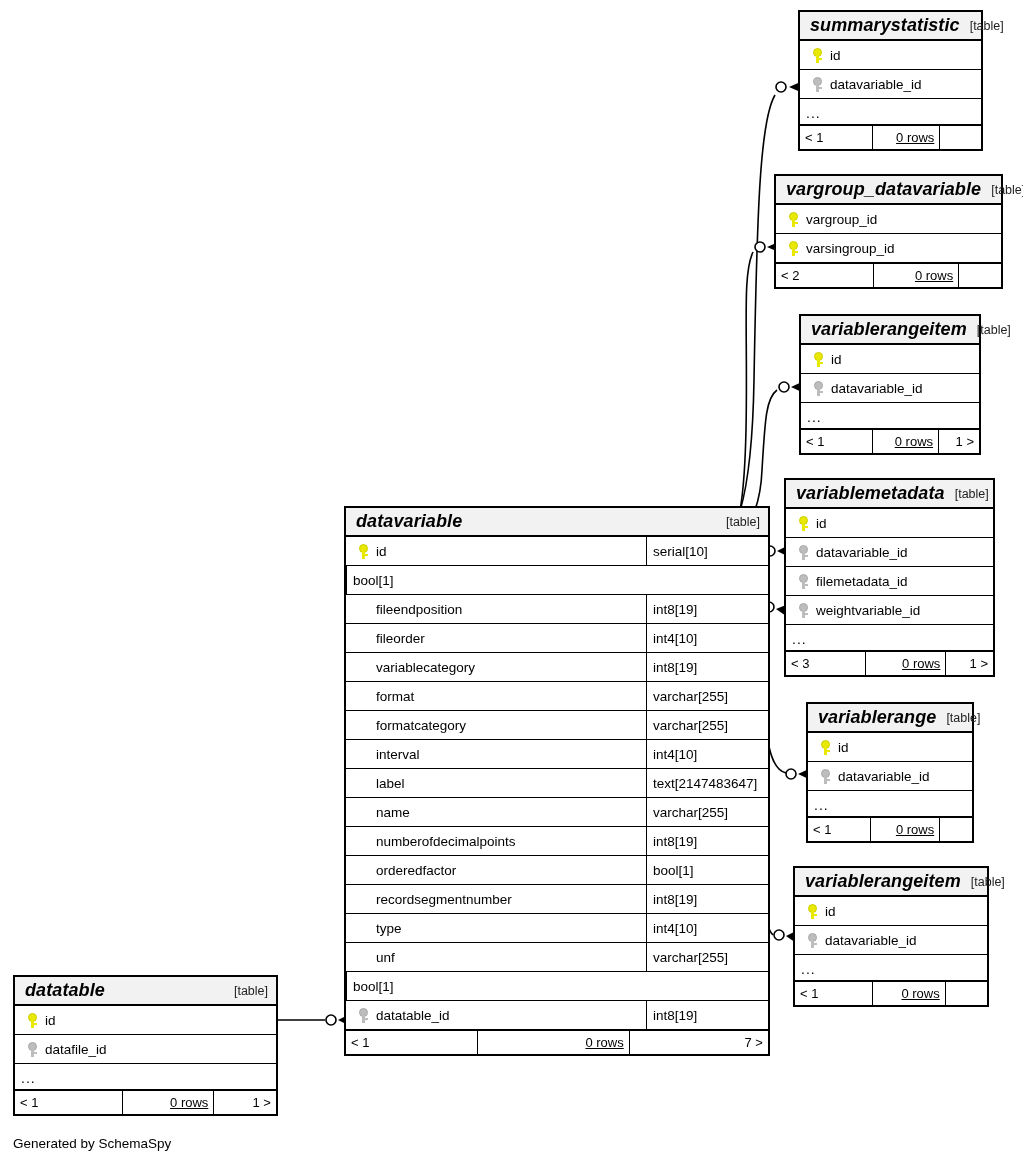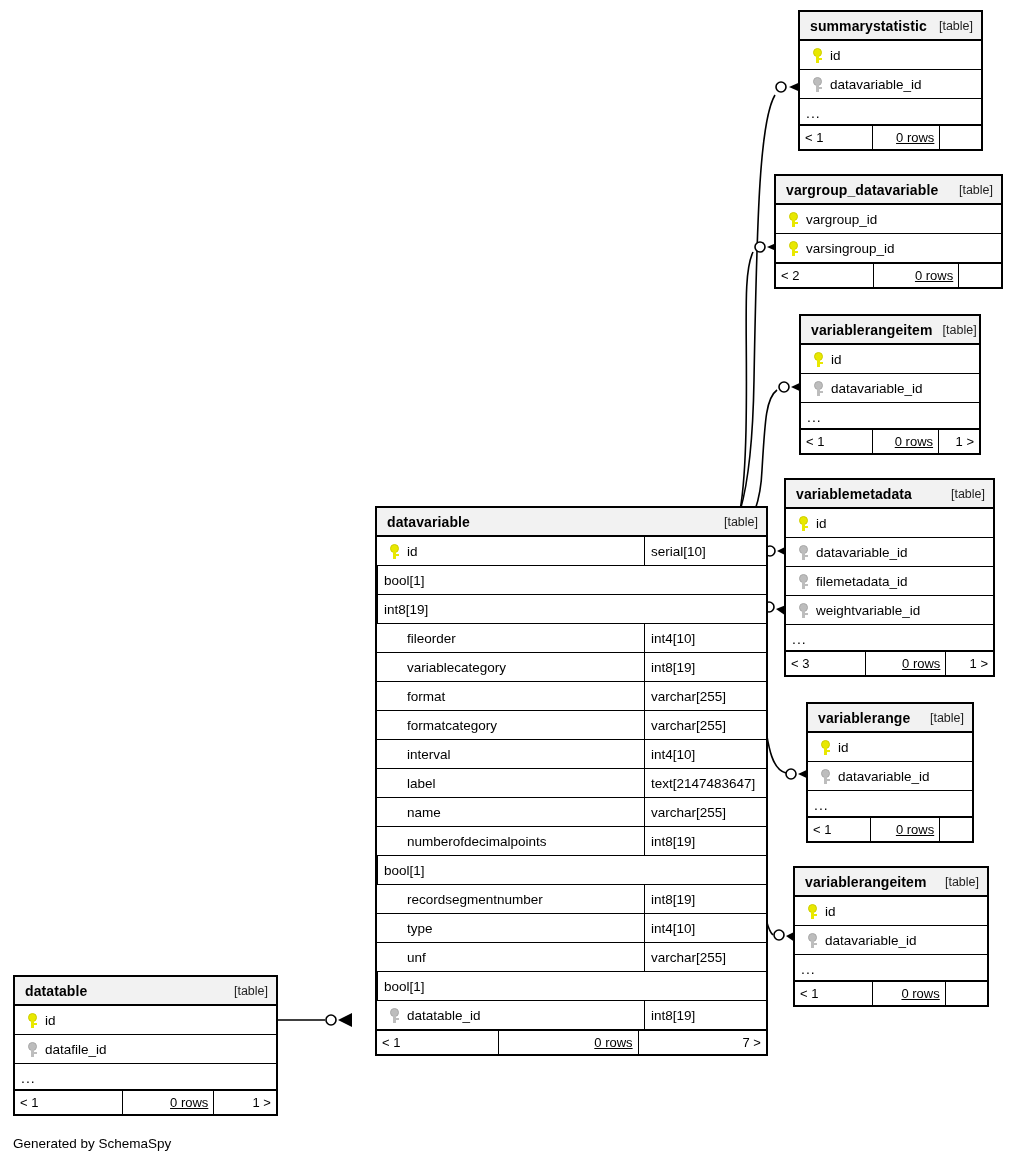--- a/index.html
+++ b/index.html
@@ -42,23 +42,24 @@
     align-items: center;
     justify-content: space-between;
     background: #f2f2f2;
     border-bottom: 2px solid #000000;
     padding: 5px 8px 5px 10px;
     box-sizing: border-box;
     height: 29px;
   }
   .tbl-name {
     font-weight: bold;
-    font-size: 14px;
+    font-size: 18px;
     letter-spacing: 0.1px;
     white-space: nowrap;
+    font-style: italic;
   }
   .tbl-tag {
     font-size: 12.5px;
     font-weight: normal;
     color: #222222;
     white-space: nowrap;
     padding-left: 10px;
   }
 
   .col-row {
@@ -513,21 +514,21 @@
       </div>
     </div>
     <div class="ellipsis-row">...</div>
     <div class="foot-row">
       <div class="foot-cell foot-left" style="width:41%">&lt; 1</div>
       <div class="foot-cell foot-mid" style="width:35%">0 rows</div>
       <div class="foot-cell foot-right" style="width:24%">1 &gt;</div>
     </div>
   </div>
 
-  <div class="table-box" style="left:344px; top:506px; width:393px;margin-left:31px;">
+  <div class="table-box" style="left:344px; top:506px; width:426px;">
     <div class="tbl-header">
       <span class="tbl-name">datavariable</span>
       <span class="tbl-tag">[table]</span>
     </div>
 
     <div class="col-row with-type">
       <div class="col-name">
         <span class="keycell">
             <span class="key pk">
               <span class="head"></span>
@@ -538,20 +539,24 @@
         <span class="lbl">id</span>
       </div>
       <div class="col-type" style="width:122px">serial[10]</div>
     </div>
 
     <div class="col-row with-type">
       <div class="col-type" style="width:122px">bool[1]</div>
     </div>
 
     <div class="col-row with-type">
+      <div class="col-name">
+        <span class="keycell"></span>
+        <span class="lbl">fileendposition</span>
+      </div>
       <div class="col-type" style="width:122px">int8[19]</div>
     </div>
 
     <div class="col-row with-type">
       <div class="col-name">
         <span class="keycell"></span>
         <span class="lbl">fileorder</span>
       </div>
       <div class="col-type" style="width:122px">int4[10]</div>
     </div>
@@ -606,20 +611,24 @@
 
     <div class="col-row with-type">
       <div class="col-name">
         <span class="keycell"></span>
         <span class="lbl">numberofdecimalpoints</span>
       </div>
       <div class="col-type" style="width:122px">int8[19]</div>
     </div>
 
     <div class="col-row with-type">
+      <div class="col-name">
+        <span class="keycell"></span>
+        <span class="lbl">orderedfactor</span>
+      </div>
       <div class="col-type" style="width:122px">bool[1]</div>
     </div>
 
     <div class="col-row with-type">
       <div class="col-name">
         <span class="keycell"></span>
         <span class="lbl">recordsegmentnumber</span>
       </div>
       <div class="col-type" style="width:122px">int8[19]</div>
     </div>

